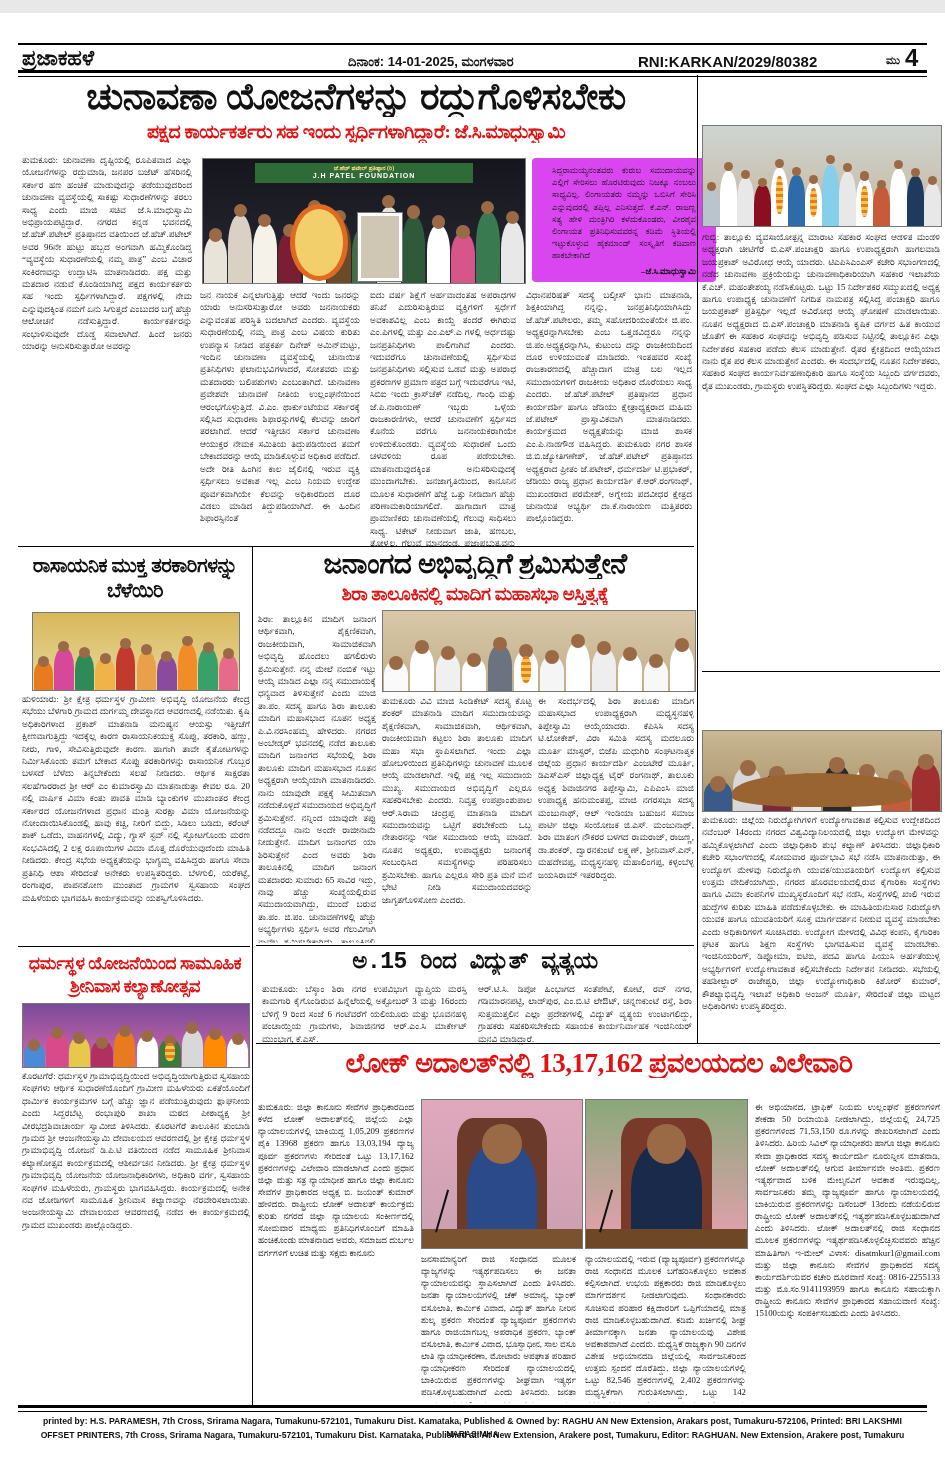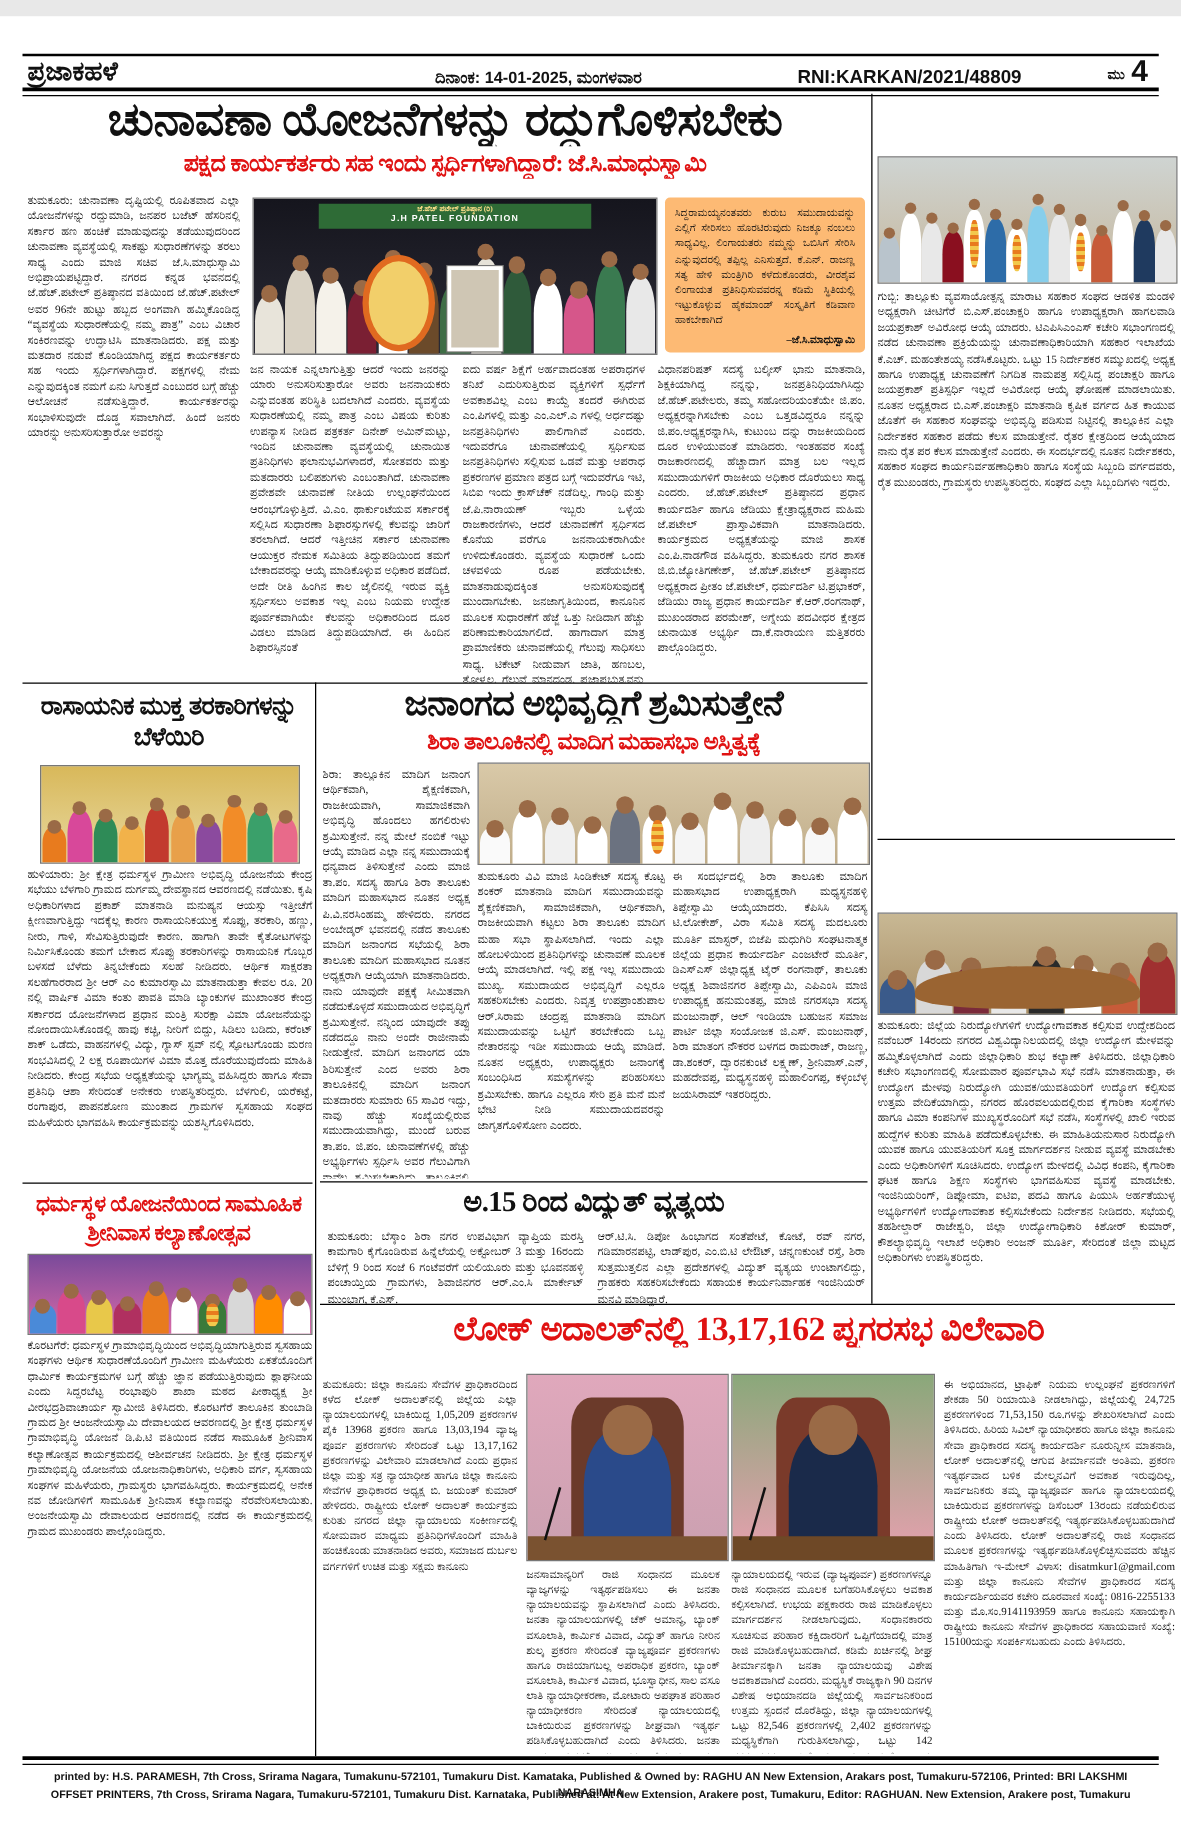--- a/index.html
+++ b/index.html
@@ -22,34 +22,34 @@
             border-radius:50% 50% 40% 40% / 60% 60% 30% 30%;z-index:2;}
   .ph-wreath{position:absolute;left:27%;bottom:2%;width:15%;height:54%;border-radius:50%;
              border:5px solid #e06a20;background:#f2cf6a;z-index:3;}
   .ph-frame{position:absolute;left:48%;bottom:2%;width:12%;height:50%;background:#cfc6b4;
             border:3px solid #fff;box-shadow:0 0 0 1px #777;z-index:3;}
   .ph-garland{position:absolute;left:28%;top:14%;width:44%;height:66%;border-radius:40%;
               background:repeating-linear-gradient(180deg,#e87b1e 0 3px,#f2c94c 3px 6px);}
   .ph-chair{position:absolute;left:22%;bottom:0;width:56%;height:88%;border-radius:18% 18% 0 0;}
   .ph-desk{position:absolute;left:0;right:0;bottom:0;height:13%;z-index:4;}
   .ph-mic{position:absolute;bottom:10%;left:12%;width:2px;height:30%;background:#111;transform:rotate(16deg);z-index:5;}
-  .quote{background:#fdba74;border-radius:4px;padding:7px 8px;font-size:8.4px;line-height:1.45;text-align:justify;}
+  .quote{background:#d946ef;border-radius:4px;padding:7px 20px;font-size:8.4px;line-height:1.45;text-align:justify;}
   .quote .attr{display:block;text-align:right;font-weight:bold;margin-top:3px;}
   .mast{font-family:"Liberation Sans",sans-serif;font-weight:bold;}
   .foot{font-family:"Liberation Sans",sans-serif;font-weight:bold;font-size:8.6px;text-align:center;line-height:1.5;}
 </style>
 </head>
 <body>
 
 <div id="page">
 
   <div class="abs rule" style="left:18px;top:30px;width:909px;height:2px;"></div>
   <div class="abs mast" style="left:22px;top:33px;font-size:21px;">ಪ್ರಜಾಕಹಳೆ</div>
   <div class="abs mast" style="left:348px;top:41px;font-size:13px;">ದಿನಾಂಕ: 14-01-2025, ಮಂಗಳವಾರ</div>
-  <div class="abs mast" style="left:638px;top:40px;font-size:15px;">RNI:KARKAN/2021/48809</div>
+  <div class="abs mast" style="left:638px;top:40px;font-size:15px;">RNI:KARKAN/2029/80382</div>
   <div class="abs mast" style="left:886px;top:41px;font-size:11px;">ಮು</div>
   <div class="abs mast" style="left:905px;top:31px;font-size:24px;">4</div>
   <div class="abs dbl" style="left:18px;top:57px;width:909px;"></div>
 
   <div class="abs hl red" style="left:28px;top:109px;width:656px;font-size:19px;white-space:nowrap;overflow:hidden;">ಪಕ್ಷದ ಕಾರ್ಯಕರ್ತರು ಸಹ ಇಂದು ಸ್ಪರ್ಧಿಗಳಾಗಿದ್ದಾರೆ: ಜೆ.ಸಿ.ಮಾಧುಸ್ವಾಮಿ</div>
   <div class="abs hl" style="left:18px;top:64px;width:676px;font-size:37px;white-space:nowrap;overflow:hidden;">ಚುನಾವಣಾ ಯೋಜನೆಗಳನ್ನು ರದ್ದುಗೊಳಿಸಬೇಕು</div>
   <div class="abs kn" style="left:22px;top:141px;width:170px;height:392px;">ತುಮಕೂರು: ಚುನಾವಣಾ ದೃಷ್ಟಿಯಲ್ಲಿ ರೂಪಿತವಾದ ಎಲ್ಲಾ ಯೋಜನೆಗಳನ್ನು ರದ್ದುಮಾಡಿ, ಜನಪರ ಬಜೆಟ್ ಹೆಸರಿನಲ್ಲಿ ಸರ್ಕಾರ ಹಣ ಹಂಚಿಕೆ ಮಾಡುವುದನ್ನು ತಡೆಯುವುದರಿಂದ ಚುನಾವಣಾ ವ್ಯವಸ್ಥೆಯಲ್ಲಿ ಸಾಕಷ್ಟು ಸುಧಾರಣೆಗಳನ್ನು ತರಲು ಸಾಧ್ಯ ಎಂದು ಮಾಜಿ ಸಚಿವ ಜೆ.ಸಿ.ಮಾಧುಸ್ವಾಮಿ ಅಭಿಪ್ರಾಯಪಟ್ಟಿದ್ದಾರೆ. ನಗರದ ಕನ್ನಡ ಭವನದಲ್ಲಿ ಜೆ.ಹೆಚ್.ಪಟೇಲ್ ಪ್ರತಿಷ್ಠಾನದ ವತಿಯಿಂದ ಜೆ.ಹೆಚ್.ಪಟೇಲ್ ಅವರ 96ನೇ ಹುಟ್ಟು ಹಬ್ಬದ ಅಂಗವಾಗಿ ಹಮ್ಮಿಕೊಂಡಿದ್ದ “ವ್ಯವಸ್ಥೆಯ ಸುಧಾರಣೆಯಲ್ಲಿ ನಮ್ಮ ಪಾತ್ರ” ಎಂಬ ವಿಚಾರ ಸಂಕಿರಣವನ್ನು ಉದ್ಘಾಟಿಸಿ ಮಾತನಾಡಿದರು. ಪಕ್ಷ ಮತ್ತು ಮತದಾರ ನಡುವೆ ಕೊಂಡಿಯಾಗಿದ್ದ ಪಕ್ಷದ ಕಾರ್ಯಕರ್ತರು ಸಹ ಇಂದು ಸ್ಪರ್ಧಿಗಳಾಗಿದ್ದಾರೆ. ಪಕ್ಷಗಳಲ್ಲಿ ನೇಮ ಎನ್ನುವುದಕ್ಕಿಂತ ನಮಗೆ ಏನು ಸಿಗುತ್ತದೆ ಎಂಬುದರ ಬಗ್ಗೆ ಹೆಚ್ಚು ಆಲೋಚನೆ ನಡೆಸುತ್ತಿದ್ದಾರೆ. ಕಾರ್ಯಕರ್ತರನ್ನು ಸಂಭಾಳಿಸುವುದೇ ದೊಡ್ಡ ಸವಾಲಾಗಿದೆ. ಹಿಂದೆ ಜನರು ಯಾರನ್ನು ಅನುಸರಿಸುತ್ತಾರೋ ಅವರನ್ನು</div>
   <div class="photo" style="left: 202px; top: 145px; width: 322px; height: 124px; background: linear-gradient(rgb(21, 21, 29), rgb(42, 42, 53));">
       <div class="ph-banner" style="background: rgb(46, 107, 54);">
         <span class="b1">ಜೆ.ಹೆಚ್ ಪಟೇಲ್ ಪ್ರತಿಷ್ಠಾನ (ರಿ)</span>
@@ -300,26 +300,26 @@
         <div class="ph-head"></div>
       </div>
       <div class="ph-person" style="width: 7.91667%; height: 57%; left: 91.875%; background: rgb(255, 255, 255);">
         <div class="ph-head"></div>
       </div>
     </div>
   <div class="abs kn" style="left:382px;top:682px;width:150px;height:248px;">ತುಮಕೂರು ವಿವಿ ಮಾಜಿ ಸಿಂಡಿಕೇಟ್ ಸದಸ್ಯ ಕೊಟ್ಟ ಶಂಕರ್ ಮಾತನಾಡಿ ಮಾದಿಗ ಸಮುದಾಯವನ್ನು ಶೈಕ್ಷಣಿಕವಾಗಿ, ಸಾಮಾಜಿಕವಾಗಿ, ಆರ್ಥಿಕವಾಗಿ, ರಾಜಕೀಯವಾಗಿ ಕಟ್ಟಲು ಶಿರಾ ತಾಲೂಕು ಮಾದಿಗ ಮಹಾ ಸಭಾ ಸ್ಥಾಪಿಸಲಾಗಿದೆ. ಇಂದು ಎಲ್ಲಾ ಹೋಬಳಿಯಿಂದ ಪ್ರತಿನಿಧಿಗಳನ್ನು ಚುನಾವಣೆ ಮೂಲಕ ಆಯ್ಕೆ ಮಾಡಲಾಗಿದೆ. ಇಲ್ಲಿ ಪಕ್ಷ ಇಲ್ಲ ಸಮುದಾಯ ಮುಖ್ಯ. ಸಮುದಾಯದ ಅಭಿವೃದ್ಧಿಗೆ ಎಲ್ಲರೂ ಸಹಕರಿಸಬೇಕು ಎಂದರು. ನಿವೃತ್ತ ಉಪಪ್ರಾಂಶುಪಾಲ ಆರ್.ಸಿರಾಮ ಚಂದ್ರಪ್ಪ ಮಾತನಾಡಿ ಮಾದಿಗ ಸಮುದಾಯವನ್ನು ಒಟ್ಟಿಗೆ ತರಬೇಕೆಂದು ಒಬ್ಬ ನೇತಾರನನ್ನು ಇಡೀ ಸಮುದಾಯ ಆಯ್ಕೆ ಮಾಡಿದೆ. ನೂತನ ಅಧ್ಯಕ್ಷರು, ಉಪಾಧ್ಯಕ್ಷರು ಜನಾಂಗಕ್ಕೆ ಸಂಬಂಧಿಸಿದ ಸಮಸ್ಯೆಗಳನ್ನು ಪರಿಹರಿಸಲು ಶ್ರಮಿಸಬೇಕು. ಹಾಗೂ ಎಲ್ಲರೂ ಸೇರಿ ಪ್ರತಿ ಮನೆ ಮನೆ ಭೇಟಿ ನೀಡಿ ಸಮುದಾಯದವರನ್ನು ಜಾಗೃತಗೊಳಿಸೋಣ ಎಂದರು.</div>
   <div class="abs kn" style="left:538px;top:682px;width:156px;height:248px;">ಈ ಸಂದರ್ಭದಲ್ಲಿ ಶಿರಾ ತಾಲೂಕು ಮಾದಿಗ ಮಹಾಸಭಾದ ಉಪಾಧ್ಯಕ್ಷರಾಗಿ ಮಧ್ಯಸ್ಥನಹಳ್ಳಿ ತಿಪ್ಪೇಸ್ವಾಮಿ ಆಯ್ಕೆಯಾದರು. ಕೆಪಿಸಿಸಿ ಸದಸ್ಯ ಟಿ.ಲೋಕೇಶ್, ವಿರಾ ಸಮಿತಿ ಸದಸ್ಯ ಮದಲೂರು ಮೂರ್ತಿ ಮಾಸ್ಟರ್, ಬಿಜೆಪಿ ಮಧುಗಿರಿ ಸಂಘಟನಾತ್ಮಕ ಜಿಲ್ಲೆಯ ಪ್ರಧಾನ ಕಾರ್ಯದರ್ಶಿ ಎಂಜಟೇರೆ ಮೂರ್ತಿ, ಡಿಎಸ್ಎಸ್ ಜಿಲ್ಲಾಧ್ಯಕ್ಷ ಟೈರ್ ರಂಗನಾಥ್, ತಾಲೂಕು ಅಧ್ಯಕ್ಷ ಶಿವಾಜಿನಗರ ತಿಪ್ಪೇಸ್ವಾಮಿ, ಎಪಿಎಂಸಿ ಮಾಜಿ ಉಪಾಧ್ಯಕ್ಷ ಹನುಮಂತಪ್ಪ, ಮಾಜಿ ನಗರಸಭಾ ಸದಸ್ಯ ಮಂಜುನಾಥ್, ಆಲ್ ಇಂಡಿಯಾ ಬಹುಜನ ಸಮಾಜ ಪಾರ್ಟಿ ಜಿಲ್ಲಾ ಸಂಯೋಜಕ ಜಿ.ಎಸ್. ಮಂಜುನಾಥ್, ಶಿರಾ ಮಾತಂಗ ನೌಕರರ ಬಳಗದ ರಾಮರಾಜ್, ರಾಜಣ್ಣ, ಡಾ.ಶಂಕರ್, ದ್ವಾರನಕುಂಟೆ ಲಕ್ಷ್ಮಣ್, ಶ್ರೀನಿವಾಸ್.ಎನ್, ಮಹದೇವಪ್ಪ, ಮಧ್ಯಸ್ಥನಹಳ್ಳಿ ಮಹಾಲಿಂಗಪ್ಪ, ಕಳ್ಳಂಬೆಳ್ಳ ಜಯಸಿರಾಮ್ ಇತರರಿದ್ದರು.</div>
   <div class="abs rule" style="left:256px;top:932px;width:438px;height:1px;"></div>
 
-  <div class="abs hl" style="left:256px;top:937px;width:438px;font-size:23px;white-space:nowrap;overflow:hidden;">ಅ.15 ರಿಂದ ವಿದ್ಯುತ್ ವ್ಯತ್ಯಯ</div>
+  <div class="abs hl" style="left:256px;top:937px;width:438px;font-size:23px;white-space:nowrap;overflow:hidden;font-family:Liberation Mono, monospace;">ಅ.15 ರಿಂದ ವಿದ್ಯುತ್ ವ್ಯತ್ಯಯ</div>
   <div class="abs kn" style="left:262px;top:970px;width:205px;height:62px;">ತುಮಕೂರು: ಬೆಸ್ಕಾಂ ಶಿರಾ ನಗರ ಉಪವಿಭಾಗ ವ್ಯಾಪ್ತಿಯ ಮರಸ್ತಿ ಕಾಮಗಾರಿ ಕೈಗೊಂಡಿರುವ ಹಿನ್ನೆಲೆಯಲ್ಲಿ ಅಕ್ಟೋಬರ್ 3 ಮತ್ತು 16ರಂದು ಬೆಳಿಗ್ಗೆ 9 ರಿಂದ ಸಂಜೆ 6 ಗಂಟೆವರೆಗೆ ಯಲಿಯೂರು ಮತ್ತು ಭೂವನಹಳ್ಳಿ ಪಂಚಾಯ್ತಿಯ ಗ್ರಾಮಗಳು, ಶಿವಾಜಿನಗರ ಆರ್.ಎಂ.ಸಿ ಮಾರ್ಕೇಟ್ ಮುಂಭಾಗ, ಕೆ.ಎಸ್.</div>
   <div class="abs kn" style="left:478px;top:970px;width:214px;height:62px;">ಆರ್.ಟಿ.ಸಿ. ಡಿಪೋ ಹಿಂಭಾಗದ ಸಂತೆಪೇಟೆ, ಕೋಟೆ, ರವ್ ನಗರ, ಗಡಿಮಾರನಪಟ್ಟಿ, ಲಾಡ್‌ಪುರ, ಎಂ.ಬಿ.ಟಿ ಲೇಔಟ್, ಚನ್ನಣಕುಂಟೆ ರಸ್ತೆ, ಶಿರಾ ಸುತ್ತಮುತ್ತಲಿನ ಎಲ್ಲಾ ಪ್ರದೇಶಗಳಲ್ಲಿ ವಿದ್ಯುತ್ ವ್ಯತ್ಯಯ ಉಂಟಾಗಲಿದ್ದು, ಗ್ರಾಹಕರು ಸಹಕರಿಸಬೇಕೆಂದು ಸಹಾಯಕ ಕಾರ್ಯನಿರ್ವಾಹಕ ಇಂಜಿನಿಯರ್ ಮನವಿ ಮಾಡಿದ್ದಾರೆ.</div>
 
   <div class="abs rule" style="left:256px;top:1030px;width:684px;height:1px;"></div>
-  <div class="abs hl red" style="left:258px;top:1036px;width:682px;font-size:27px;white-space:nowrap;overflow:hidden;">ಲೋಕ್ ಅದಾಲತ್‌ನಲ್ಲಿ 13,17,162 ಪ್ನಗರಸಭ ವಿಲೇವಾರಿ</div>
+  <div class="abs hl red" style="left:258px;top:1036px;width:682px;font-size:27px;white-space:nowrap;overflow:hidden;">ಲೋಕ್ ಅದಾಲತ್‌ನಲ್ಲಿ 13,17,162 ಪ್ರವಲಯದಲ ವಿಲೇವಾರಿ</div>
   <div class="abs kn" style="left:258px;top:1088px;width:156px;height:302px;font-size:8.8px;">ತುಮಕೂರು: ಜಿಲ್ಲಾ ಕಾನೂನು ಸೇವೆಗಳ ಪ್ರಾಧಿಕಾರದಿಂದ ಕಳೆದ ಲೋಕ್ ಅದಾಲತ್‌ನಲ್ಲಿ ಜಿಲ್ಲೆಯ ಎಲ್ಲಾ ನ್ಯಾಯಾಲಯಗಳಲ್ಲಿ ಬಾಕಿಯಿದ್ದ 1,05,209 ಪ್ರಕರಣಗಳ ಪೈಕಿ 13968 ಪ್ರಕರಣ ಹಾಗೂ 13,03,194 ವ್ಯಾಜ್ಯ ಪೂರ್ವ ಪ್ರಕರಣಗಳು ಸೇರಿದಂತೆ ಒಟ್ಟು 13,17,162 ಪ್ರಕರಣಗಳನ್ನು ವಿಲೇವಾರಿ ಮಾಡಲಾಗಿದೆ ಎಂದು ಪ್ರಧಾನ ಜಿಲ್ಲಾ ಮತ್ತು ಸತ್ರ ನ್ಯಾಯಾಧೀಶ ಹಾಗೂ ಜಿಲ್ಲಾ ಕಾನೂನು ಸೇವೆಗಳ ಪ್ರಾಧಿಕಾರದ ಅಧ್ಯಕ್ಷ ಬಿ. ಜಯಂತ್ ಕುಮಾರ್ ಹೇಳಿದರು. ರಾಷ್ಟ್ರೀಯ ಲೋಕ್ ಅದಾಲತ್ ಕಾರ್ಯಕ್ರಮ ಕುರಿತು ನಗರದ ಜಿಲ್ಲಾ ನ್ಯಾಯಾಲಯ ಸಂಕೀರ್ಣದಲ್ಲಿ ಸೋಮವಾರ ಮಾಧ್ಯಮ ಪ್ರತಿನಿಧಿಗಳೊಂದಿಗೆ ಮಾಹಿತಿ ಹಂಚಿಕೊಂಡು ಮಾತನಾಡಿದ ಅವರು, ಸಮಾಜದ ದುರ್ಬಲ ವರ್ಗಗಳಿಗೆ ಉಚಿತ ಮತ್ತು ಸಕ್ಷಮ ಕಾನೂನು</div>
   <div class="photo" style="left: 421px; top: 1086px; width: 160px; height: 148px; background: linear-gradient(rgb(224, 168, 188), rgb(202, 160, 176));">
       <div class="ph-chair" style="background: rgb(107, 58, 42);"></div>
       <div class="ph-person" style="width: 44%; height: 72%; left: 28%; background: rgb(42, 74, 138);">
         <div class="ph-head"></div>
       </div>
       <div class="ph-desk" style="background: rgb(122, 82, 48);"></div>
       <div class="ph-mic"></div>
     </div>
   <div class="photo" style="left: 585px; top: 1086px; width: 161px; height: 148px; background: linear-gradient(rgb(138, 168, 122), rgb(232, 160, 176));">

